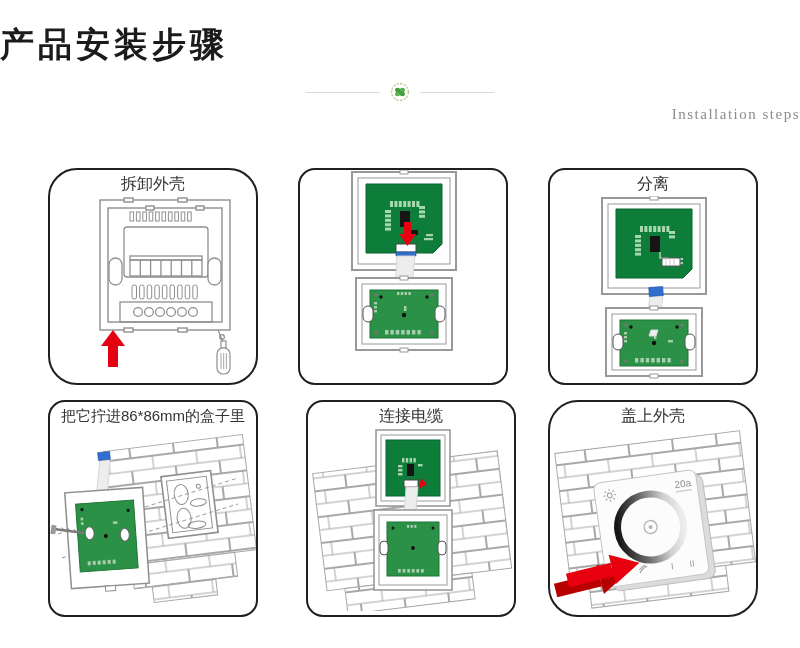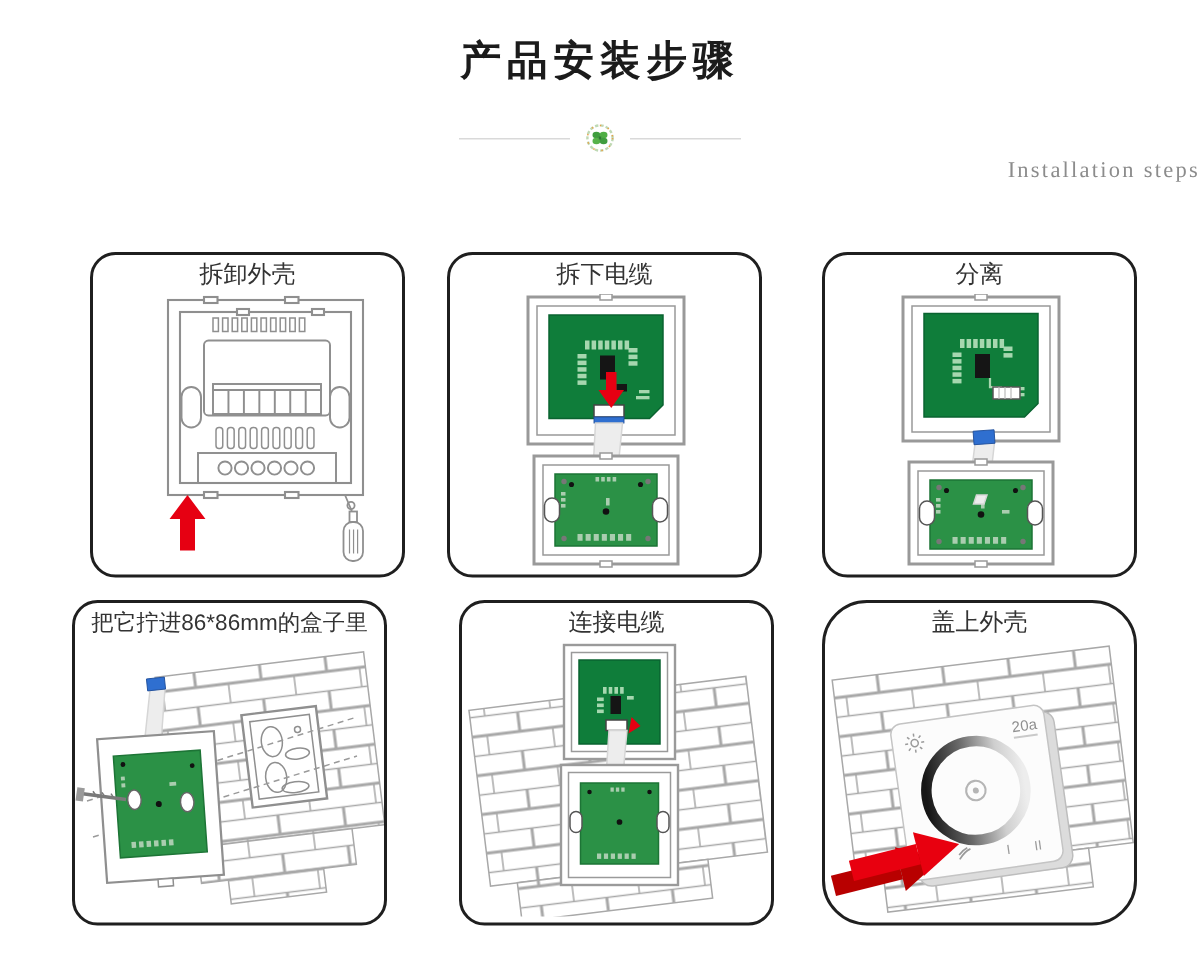--- a/index.html
+++ b/index.html
@@ -1,30 +1,30 @@
 <!DOCTYPE html>
 <html><head>
 <meta charset="utf-8">
 <style>
   html,body{margin:0;padding:0;background:#fff;}
   body{width:800px;height:648px;position:relative;font-family:"Liberation Sans",sans-serif;overflow:hidden;}
 
   
-  .page-title{position:absolute;top:22px;left:0;width:800px;text-align:center;
-    font-size:27px;font-weight:700;color:#1b1b1b;letter-spacing:4px;}
+  .page-title{position:absolute;top:22px;left:0;width:800px;text-align:left;
+    font-size:34px;font-weight:700;color:#1b1b1b;letter-spacing:4px;}
   .divider{position:absolute;top:82px;left:0;width:800px;display:flex;
     align-items:center;justify-content:center;gap:10px;}
   .divider .line{width:74px;height:1px;background:#d9d9d9;}
   .subtitle{position:absolute;top:106px;left:0;width:800px;text-align:right;
     font-family:"Liberation Serif",serif;font-size:15px;color:#8c8c8c;letter-spacing:1.5px;}
 
   
   .panel{position:absolute;width:206px;height:213px;border:2px solid #1f1f1f;
     border-radius:17px;background:#fff;box-sizing:content-box;}
-  .p1{left:60px;top:168px;} .p2{left:298px;top:168px;} .p3{left:548px;top:168px;}
+  .p1{left:48px;top:168px;border-radius:29px;} .p2{left:298px;top:168px;} .p3{left:548px;top:168px;}
   .p4{left:48px;top:400px;} .p5{left:306px;top:400px;} .p6{left:548px;top:400px;border-radius:30px;}
   .panel-label{height:26px;line-height:28px;text-align:center;font-size:16px;
     color:#333;font-weight:500;white-space:nowrap;}
   .p4 .panel-label{font-size:15px;}
   .panel svg{display:block;}
   text.tiny{font-family:"Liberation Sans",sans-serif;}
 </style>
 </head>
 <body>
 
@@ -106,21 +106,20 @@
       <circle cx="172" cy="141" r="2.4" fill="none"></circle>
       <rect x="171" y="145" width="5" height="7"></rect>
       <rect x="167" y="152" width="13" height="26" rx="6"></rect>
       <path d="M171,157v16 M173.7,157v16 M176.4,157v16" stroke-width="0.8"></path>
     </g>
     <polygon points="63,134 51,150 58,150 58,171 68,171 68,150 75,150" fill="#e60012"></polygon>
   </svg>
 </div>
 
 <div class="panel p2">
-  <div class="panel-label">拆下电缆</div>
   <svg width="206" height="183" viewBox="0 0 206 183">
     <g fill="#fff" stroke="#999">
       <rect x="52" y="2" width="104" height="98" stroke-width="2"></rect>
       <rect x="58" y="8" width="92" height="86" stroke-width="1"></rect>
       <rect x="100" y="0" width="8" height="4" stroke-width="1"></rect>
         <rect x="100" y="98" width="8" height="4" stroke-width="1"></rect>
     </g>
     <g>
       <path d="M66,14 h76 v60 l-9,9 h-67 z" fill="#0f7d3a" stroke="#0a6330"></path>
       <g fill="#a6d7af">

